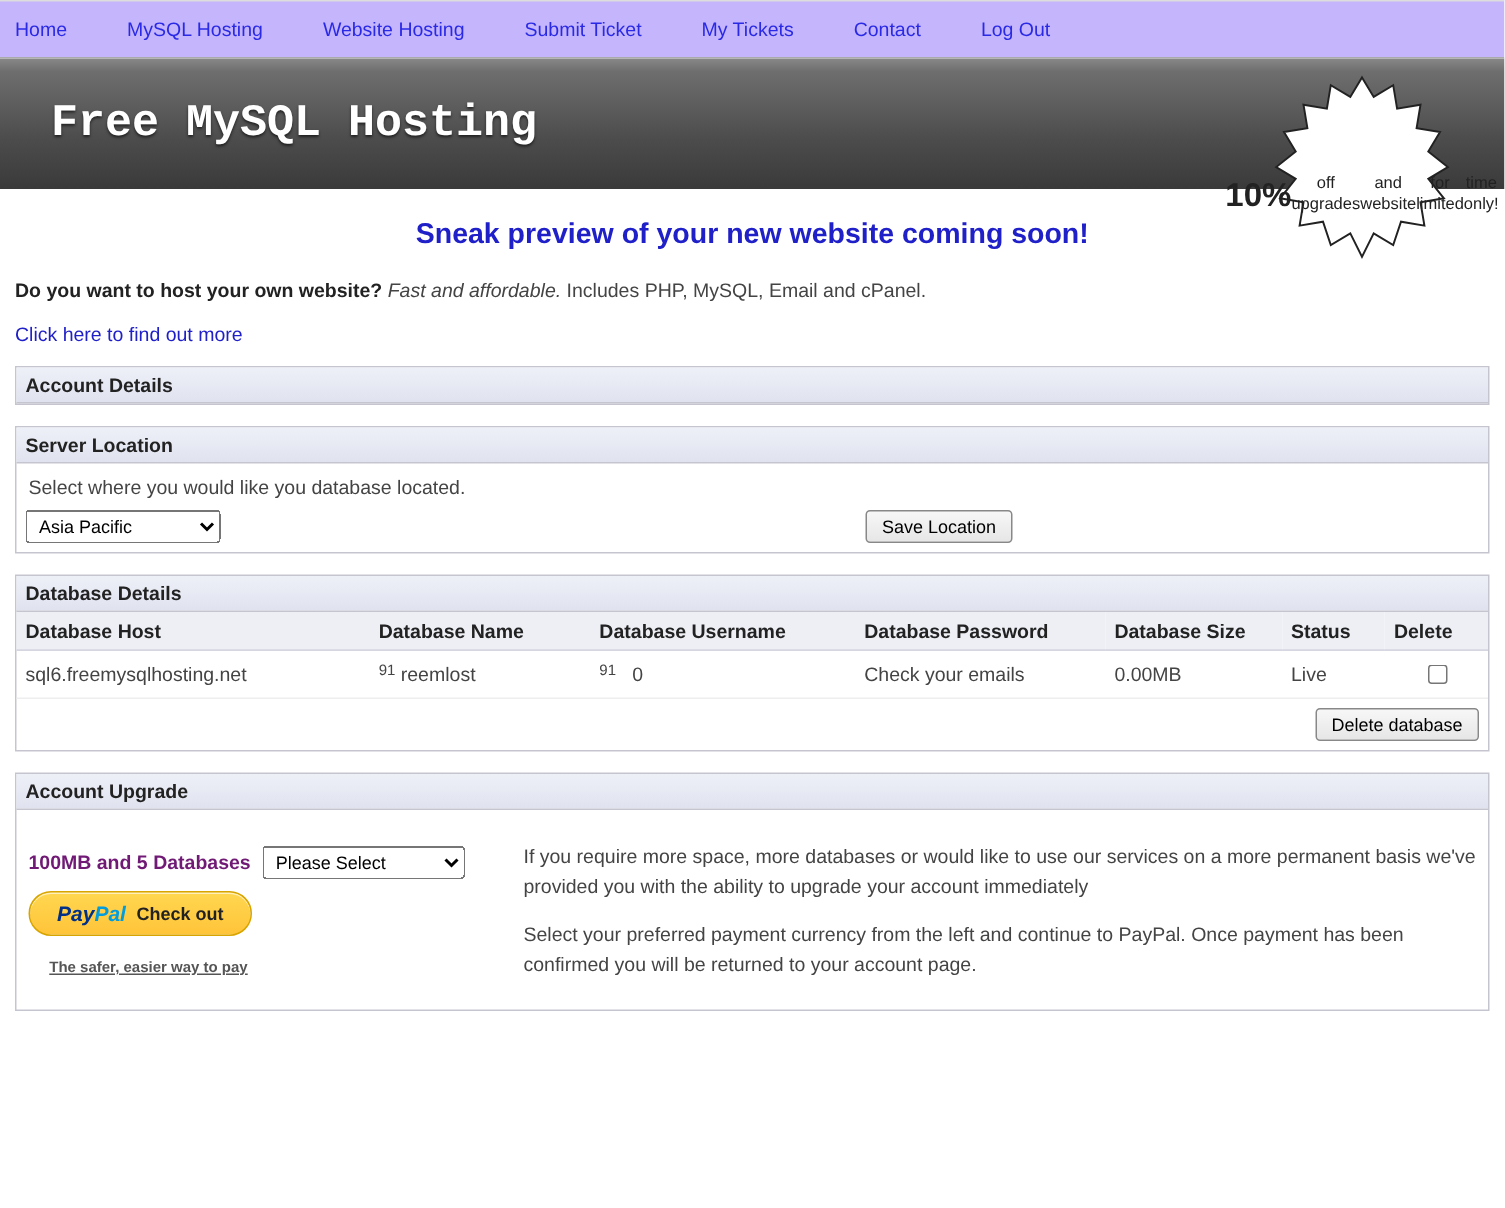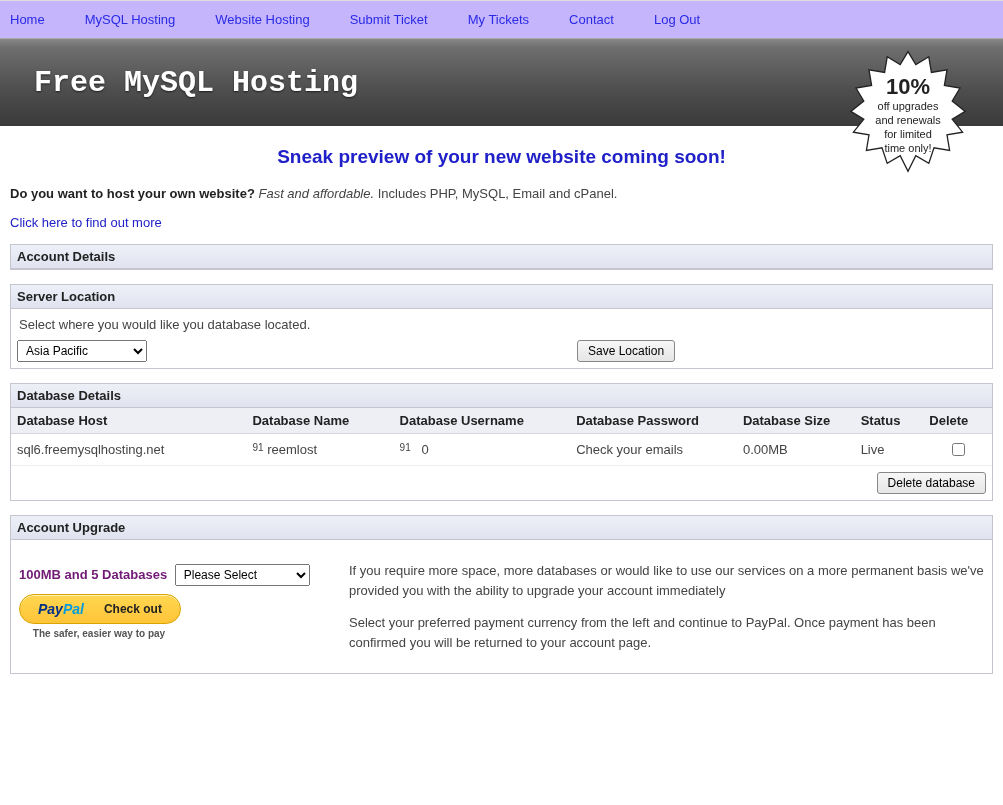--- a/index.html
+++ b/index.html
@@ -46,25 +46,26 @@
     position: absolute;
     top: 10px;
     right: 30px;
     width: 130px;
     height: 130px;
     pointer-events: none;
   }
   .starburst-wrap svg { width: 130px; height: 130px; }
   .starburst-text {
     position: absolute;
-    top: 0; left: 0; width: 130px; height: 130px;
+    top: 16px; left: 0; width: 130px; height: 130px;
     display: flex;
-    flex-direction: column;
+    flex-direction: row;
     align-items: center;
     justify-content: center;
+    text-align: center;
     font-size: 11px;
     line-height: 1.25;
     color: #222;
   }
   .starburst-text .big {
     font-size: 22px;
     font-weight: 700;
   }
   .sneak {
     text-align: center;
@@ -145,45 +146,46 @@
   .upgrade-left .lbl {
     font-weight: 700;
     color: #701a75;
     display: inline-block;
     margin-right: 4px;
   }
   .paypal-btn {
     display: inline-flex;
     align-items: center;
     justify-content: center;
-    gap: 20px;
+    gap: 7px;
     background: linear-gradient(to bottom, #ffd750, #ffc439);
     border: 1px solid #d8a400;
     border-radius: 18px;
     height: 30px;
     padding: 0 18px;
     margin-top: 8px;
     cursor: pointer;
     box-shadow: inset 0 1px 0 rgba(255,255,255,0.6);
   }
   .paypal-btn .pp {
     font-size: 14px;
     font-weight: 700;
     font-style: italic;
     color: #003087;
   }
   .paypal-btn .pp .pal { color: #009cde; }
   .paypal-btn .txt { font-size: 12px; font-weight: 700; color: #222; }
   .paypal-sub {
     font-size: 10px;
     color: #555;
-    margin-top: 4px;
+    margin-top: 16px;
     text-align: center;
     width: 160px;
     font-weight: 700;
+    text-decoration: underline;
   }
   .clearfix::after { content: ""; display: table; clear: both; }
   .delete-row { text-align: right; padding: 6px; border-top: 1px solid #eee; }
 </style>
 </head>
 <body>
 
 <nav class="topnav">
   <a href="#">Home</a>
   <a href="#">MySQL Hosting</a>
@@ -196,21 +198,21 @@
 
 <div class="header-band">
   <h1>Free MySQL Hosting</h1>
   <div class="starburst-wrap">
     <svg viewBox="0 0 100 100">
       <polygon points="50,2 56,12 66,6 68,18 80,16 78,28 90,30 84,40 94,48 84,54 92,64 80,66 82,78 70,76 66,88 56,82 50,94 44,82 34,88 30,76 18,78 20,66 8,64 16,54 6,48 16,40 10,30 22,28 20,16 32,18 34,6 44,12" fill="#ffffff" stroke="#222" stroke-width="1"></polygon>
     </svg>
     <div class="starburst-text">
       <div class="big">10%</div>
       <div>off upgrades</div>
-      <div>and renewals</div>
+      <div>and website</div>
       <div>for limited</div>
       <div>time only!</div>
     </div>
   </div>
 </div>
 
 <div class="sneak">Sneak preview of your new website coming soon!</div>
 
 <div class="content">
 

